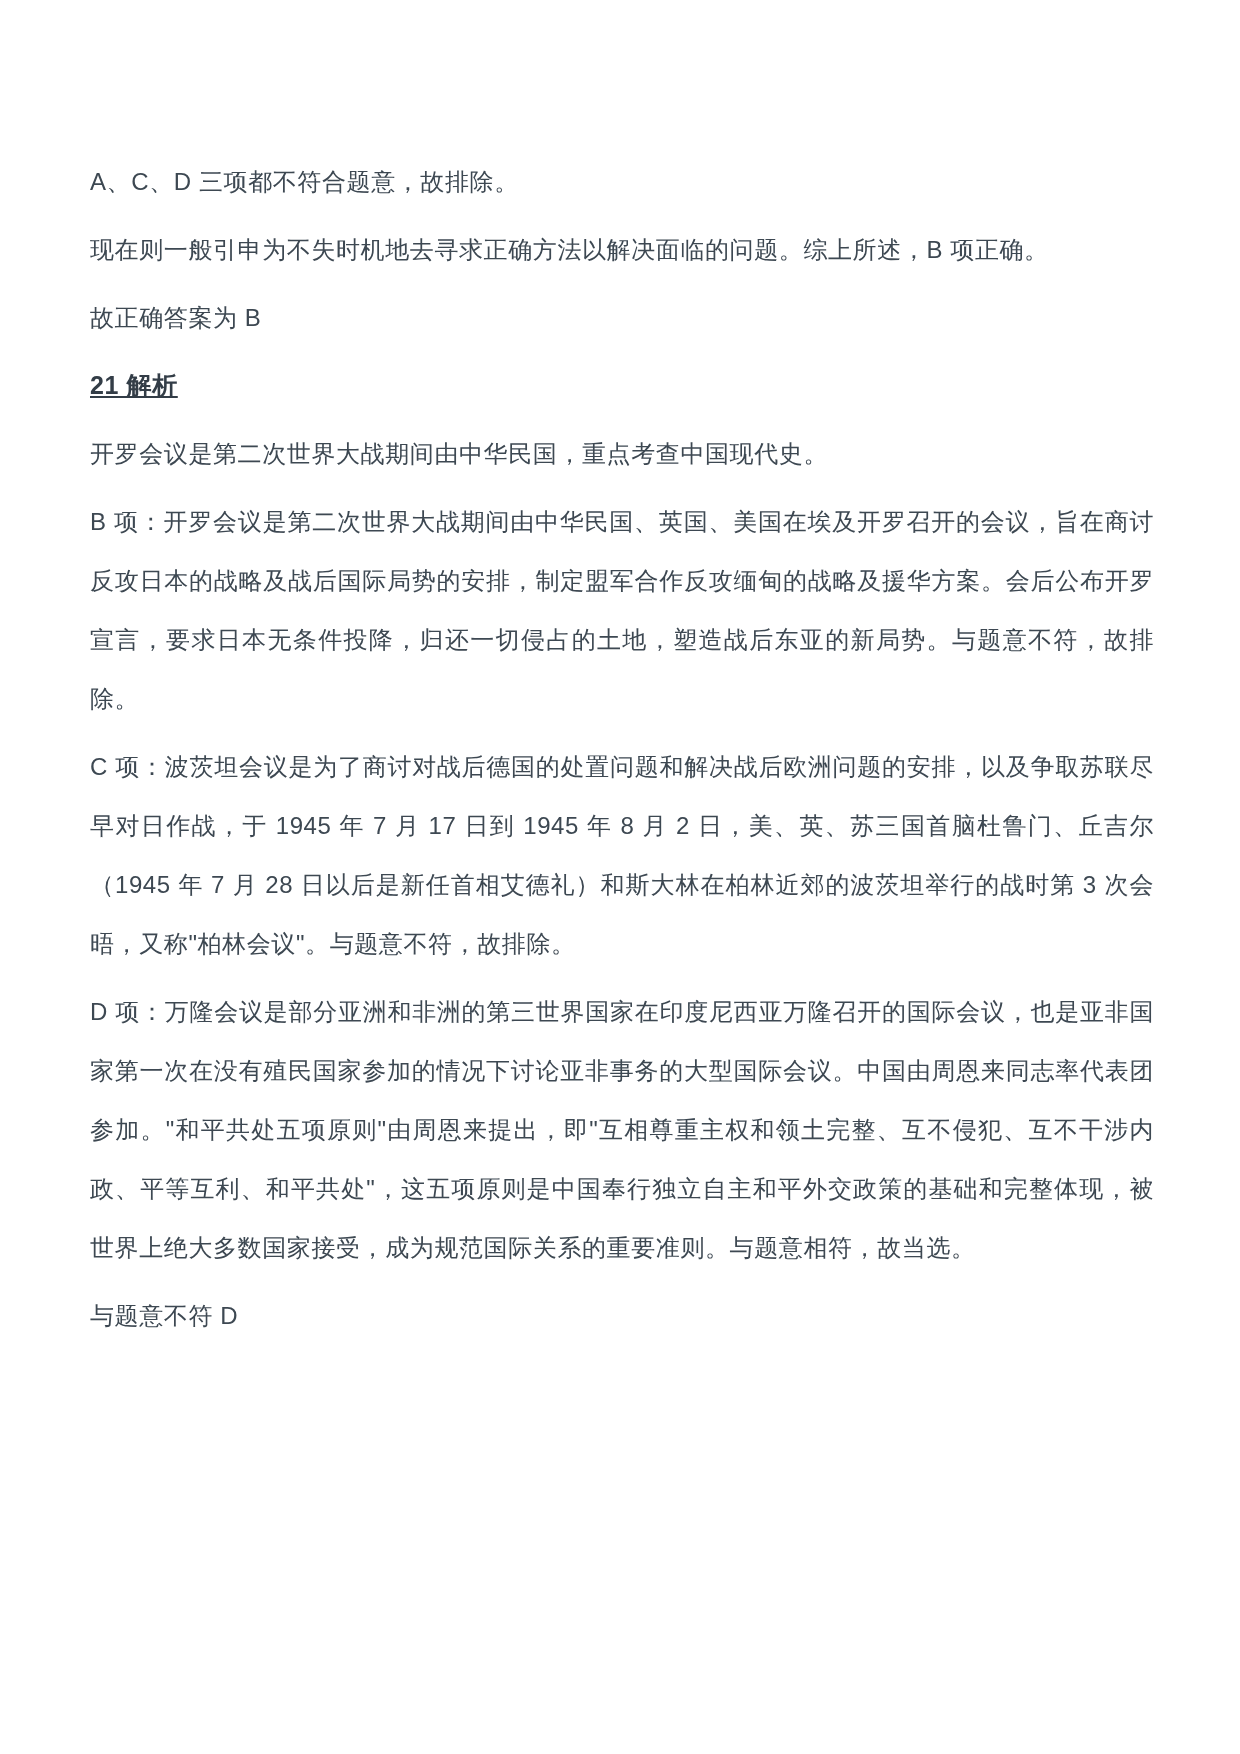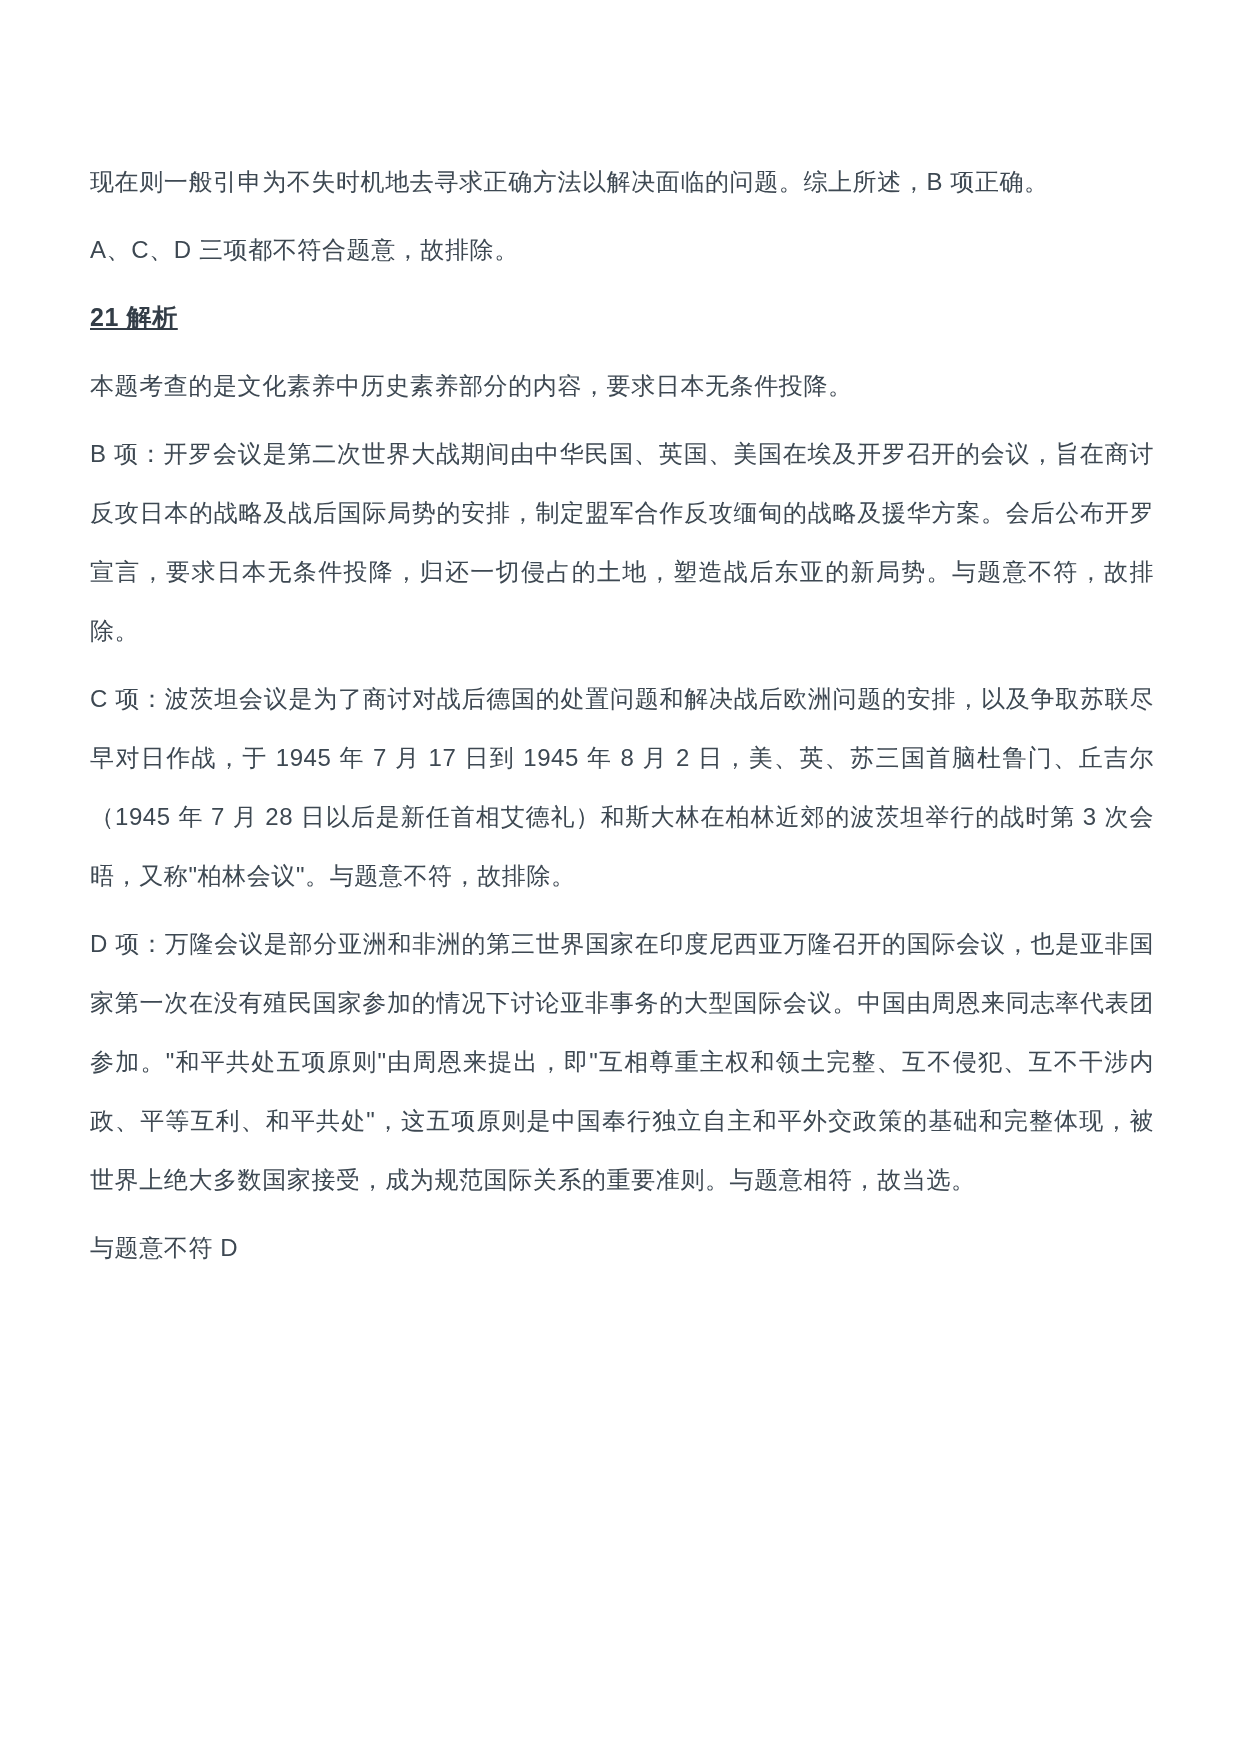--- a/index.html
+++ b/index.html
@@ -34,21 +34,22 @@
     color: #333d47;
     letter-spacing: 0.6px;
     margin-bottom: 9px;
     text-decoration: underline;
   }
 </style>
 </head>
 <body>
 
 <div class="page">
+  <p class="para">A、C、D 三项都不符合题意，故排除。</p>
   <p class="para">现在则一般引申为不失时机地去寻求正确方法以解决面临的问题。综上所述，B 项正确。</p>
-  <p class="para">A、C、D 三项都不符合题意，故排除。</p>
+  <p class="para">故正确答案为 B</p>
   <h2 class="heading">21 解析</h2>
-  <p class="para">本题考查的是文化素养中历史素养部分的内容，要求日本无条件投降。</p>
+  <p class="para">开罗会议是第二次世界大战期间由中华民国，重点考查中国现代史。</p>
   <p class="para">B 项：开罗会议是第二次世界大战期间由中华民国、英国、美国在埃及开罗召开的会议，旨在商讨反攻日本的战略及战后国际局势的安排，制定盟军合作反攻缅甸的战略及援华方案。会后公布开罗宣言，要求日本无条件投降，归还一切侵占的土地，塑造战后东亚的新局势。与题意不符，故排除。</p>
   <p class="para">C 项：波茨坦会议是为了商讨对战后德国的处置问题和解决战后欧洲问题的安排，以及争取苏联尽早对日作战，于 1945 年 7 月 17 日到 1945 年 8 月 2 日，美、英、苏三国首脑杜鲁门、丘吉尔（1945 年 7 月 28 日以后是新任首相艾德礼）和斯大林在柏林近郊的波茨坦举行的战时第 3 次会晤，又称"柏林会议"。与题意不符，故排除。</p>
   <p class="para">D 项：万隆会议是部分亚洲和非洲的第三世界国家在印度尼西亚万隆召开的国际会议，也是亚非国家第一次在没有殖民国家参加的情况下讨论亚非事务的大型国际会议。中国由周恩来同志率代表团参加。"和平共处五项原则"由周恩来提出，即"互相尊重主权和领土完整、互不侵犯、互不干涉内政、平等互利、和平共处"，这五项原则是中国奉行独立自主和平外交政策的基础和完整体现，被世界上绝大多数国家接受，成为规范国际关系的重要准则。与题意相符，故当选。</p>
   <p class="para">与题意不符 D</p>
 </div>
 
 </body></html>

